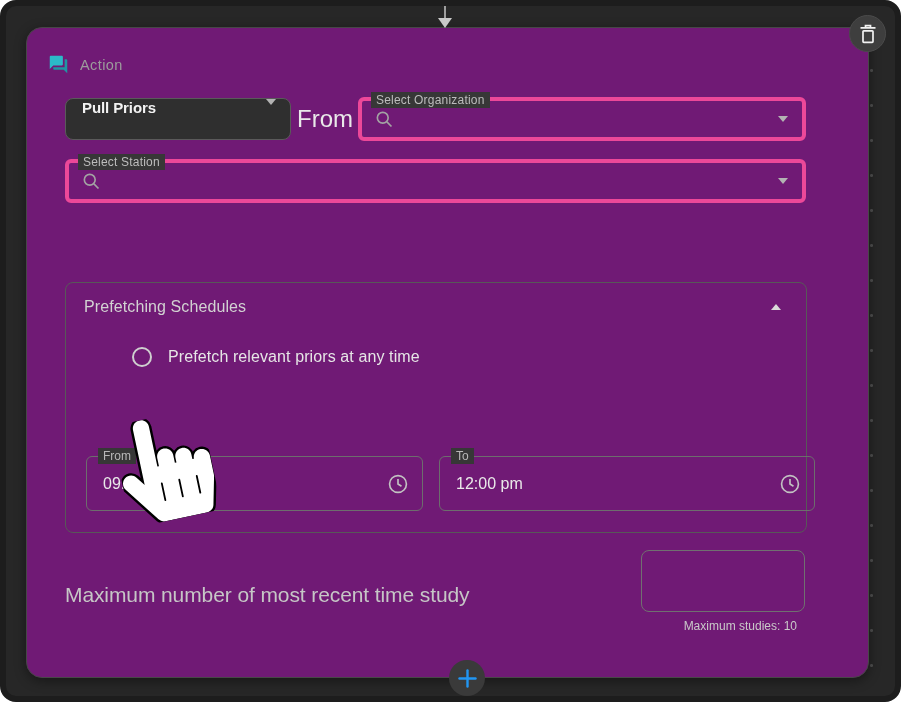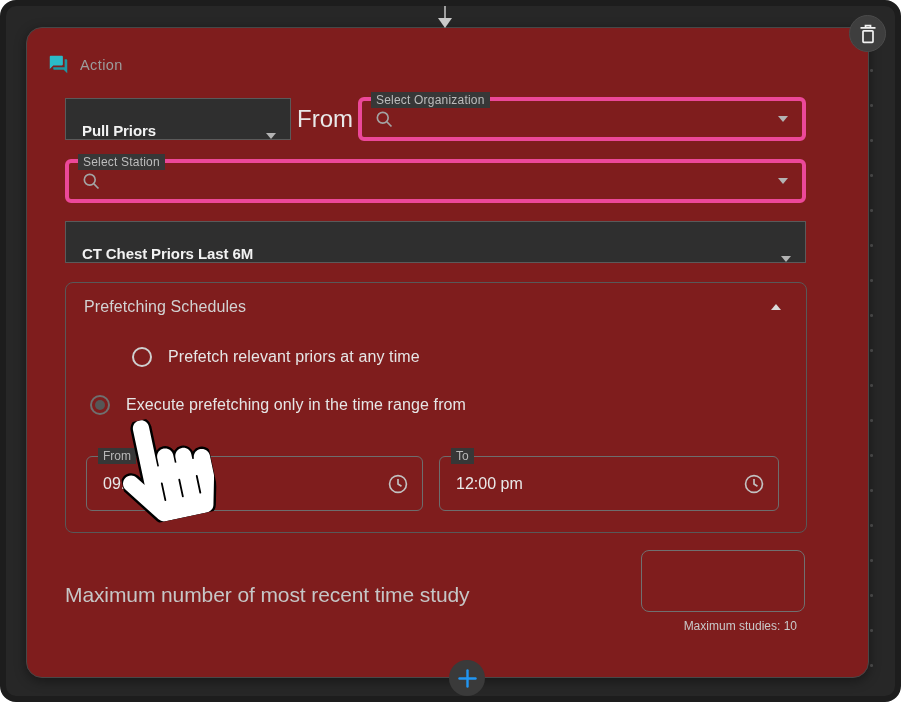--- a/index.html
+++ b/index.html
@@ -15,37 +15,37 @@
   .window::before {
     content:''; position:absolute; inset:0; pointer-events:none;
     background-image: radial-gradient(circle, #4e4e4e 1.2px, transparent 1.8px);
     background-size: 35px 35px; background-position: 8px 12px;
   }
 
   .connector { position:absolute; left:430px; top:-6px; z-index:2; }
 
   .card {
     position:absolute; left:20px; top:21px; width:843px; height:651px;
-    background:#7f1d1d; border:1px solid #474747; border-radius:16px;
+    background:#701a75; border:1px solid #474747; border-radius:16px;
     box-shadow: 0 3px 12px rgba(0,0,0,0.4); z-index:1;
   }
 
   .trash-btn {
     position:absolute; left:843px; top:9px; width:37px; height:37px;
     border-radius:50%; background:#3e3e3e; border:1px solid #4b4b4b;
     display:flex; align-items:center; justify-content:center; z-index:3; cursor:pointer;
   }
 
   .action-header { position:absolute; left:21px; top:26px; display:flex; align-items:center; gap:11px; }
   .action-label { font-size:14.5px; color:#9c9c9c; letter-spacing:0.4px; }
 
   
   .dd {
-    position:absolute; background:#2f2f2f; border:1px solid #5a5a5a; border-radius:0;
-    display:flex; align-items:flex-end; padding:0 14px 0 16px; cursor:pointer;
+    position:absolute; background:#2f2f2f; border:1px solid #5a5a5a; border-radius:8px;
+    display:flex; align-items:flex-start; padding:0 14px 0 16px; cursor:pointer;
   }
   .dd .dd-val { flex:1; font-weight:bold; font-size:15px; color:#f2f2f2; letter-spacing:-0.1px; }
   .caret-down { width:0; height:0; border-left:5.5px solid transparent; border-right:5.5px solid transparent; border-top:6px solid #b3b3b3; }
   .caret-up   { width:0; height:0; border-left:5.5px solid transparent; border-right:5.5px solid transparent; border-bottom:6px solid #dadada; }
 
   .dd-pull   { left:38px;  top:70px;  width:226px; height:42px; }
   .dd-rule   { left:38px;  top:193px; width:741px; height:42px; }
 
   .from-big { position:absolute; left:270px; top:77px; font-size:24px; color:#e9e9e9; }
 
@@ -70,21 +70,21 @@
   .radio-circle { width:20px; height:20px; border-radius:50%; border:2px solid #cfcfcf; flex:0 0 auto; }
   .radio-circle.sel { border-color:#6f6f6f; position:relative; }
   .radio-circle.sel::after { content:''; position:absolute; inset:3px; border-radius:50%; background:#565656; }
   .radio-label { font-size:16px; color:#e6e6e6; letter-spacing:0.1px; }
 
   .tfield { position:absolute; top:173px; height:55px; border:1px solid #6d6d6d; border-radius:6px; cursor:text; }
   .tfield .flabel { position:absolute; top:-9px; left:11px; padding:0 5px; background:#373737; font-size:12px; color:#b8b8b8; line-height:16px; }
   .tfield .tval { position:absolute; left:16px; top:50%; transform:translateY(-50%); font-size:16px; color:#e9e9e9; }
   .tfield .clock { position:absolute; right:13px; top:50%; transform:translateY(-50%); cursor:pointer; }
   .tf-from { left:20px;  width:337px; }
-  .tf-to   { left:373px; width:340px; }
+  .tf-to   { left:373px; width:376px; }
 
   .max-label { position:absolute; left:38px; top:555px; font-size:21px; color:#c6c6c6; letter-spacing:-0.1px; }
   .max-box { position:absolute; left:614px; top:522px; width:164px; height:62px; border:1px solid #707070; border-radius:8px; background:transparent; cursor:text; }
   .max-helper { position:absolute; left:612px; top:591px; width:158px; text-align:right; font-size:12px; color:#c9c9c9; }
 
   .plus-btn {
     position:absolute; left:422px; top:632px; width:36px; height:36px; border-radius:50%;
     background:#3a3a3a; display:flex; align-items:center; justify-content:center; cursor:pointer; z-index:3;
   }
 
@@ -130,40 +130,32 @@
     <div class="ofield of-station">
       <span class="flabel">Select Station</span>
       <svg width="20" height="20" viewBox="0 0 24 24" fill="none" stroke="#a3a3a3" stroke-width="2">
         <circle cx="10.5" cy="10.5" r="6.5"></circle>
           <line x1="15.5" y1="15.5" x2="21" y2="21"></line>
       </svg>
       <span class="spacer"></span>
       <span class="caret-down"></span>
     </div>
 
-    <div class="dd dd-rule">
-      <span class="dd-val">CT Chest Priors Last 6M</span>
-      <span class="caret-down"></span>
-    </div>
 
     <div class="panel">
       <div class="panel-header">
         <span class="panel-title">Prefetching Schedules</span>
         <span class="caret-up"></span>
       </div>
 
       <div class="radio-row radio-r1">
         <span class="radio-circle"></span>
         <span class="radio-label">Prefetch relevant priors at any time</span>
       </div>
 
-      <div class="radio-row radio-r2">
-        <span class="radio-circle sel"></span>
-        <span class="radio-label">Execute prefetching only in the time range from</span>
-      </div>
 
       <div class="tfield tf-from">
         <span class="flabel">From</span>
         <span class="tval">09:0</span>
         <svg class="clock" width="22" height="22" viewBox="0 0 24 24" fill="none" stroke="#c2c2c2" stroke-width="1.8">
           <circle cx="12" cy="12" r="9.2"></circle>
             <polyline points="12,6.5 12,12 15.8,14.4"></polyline>
         </svg>
       </div>
 

